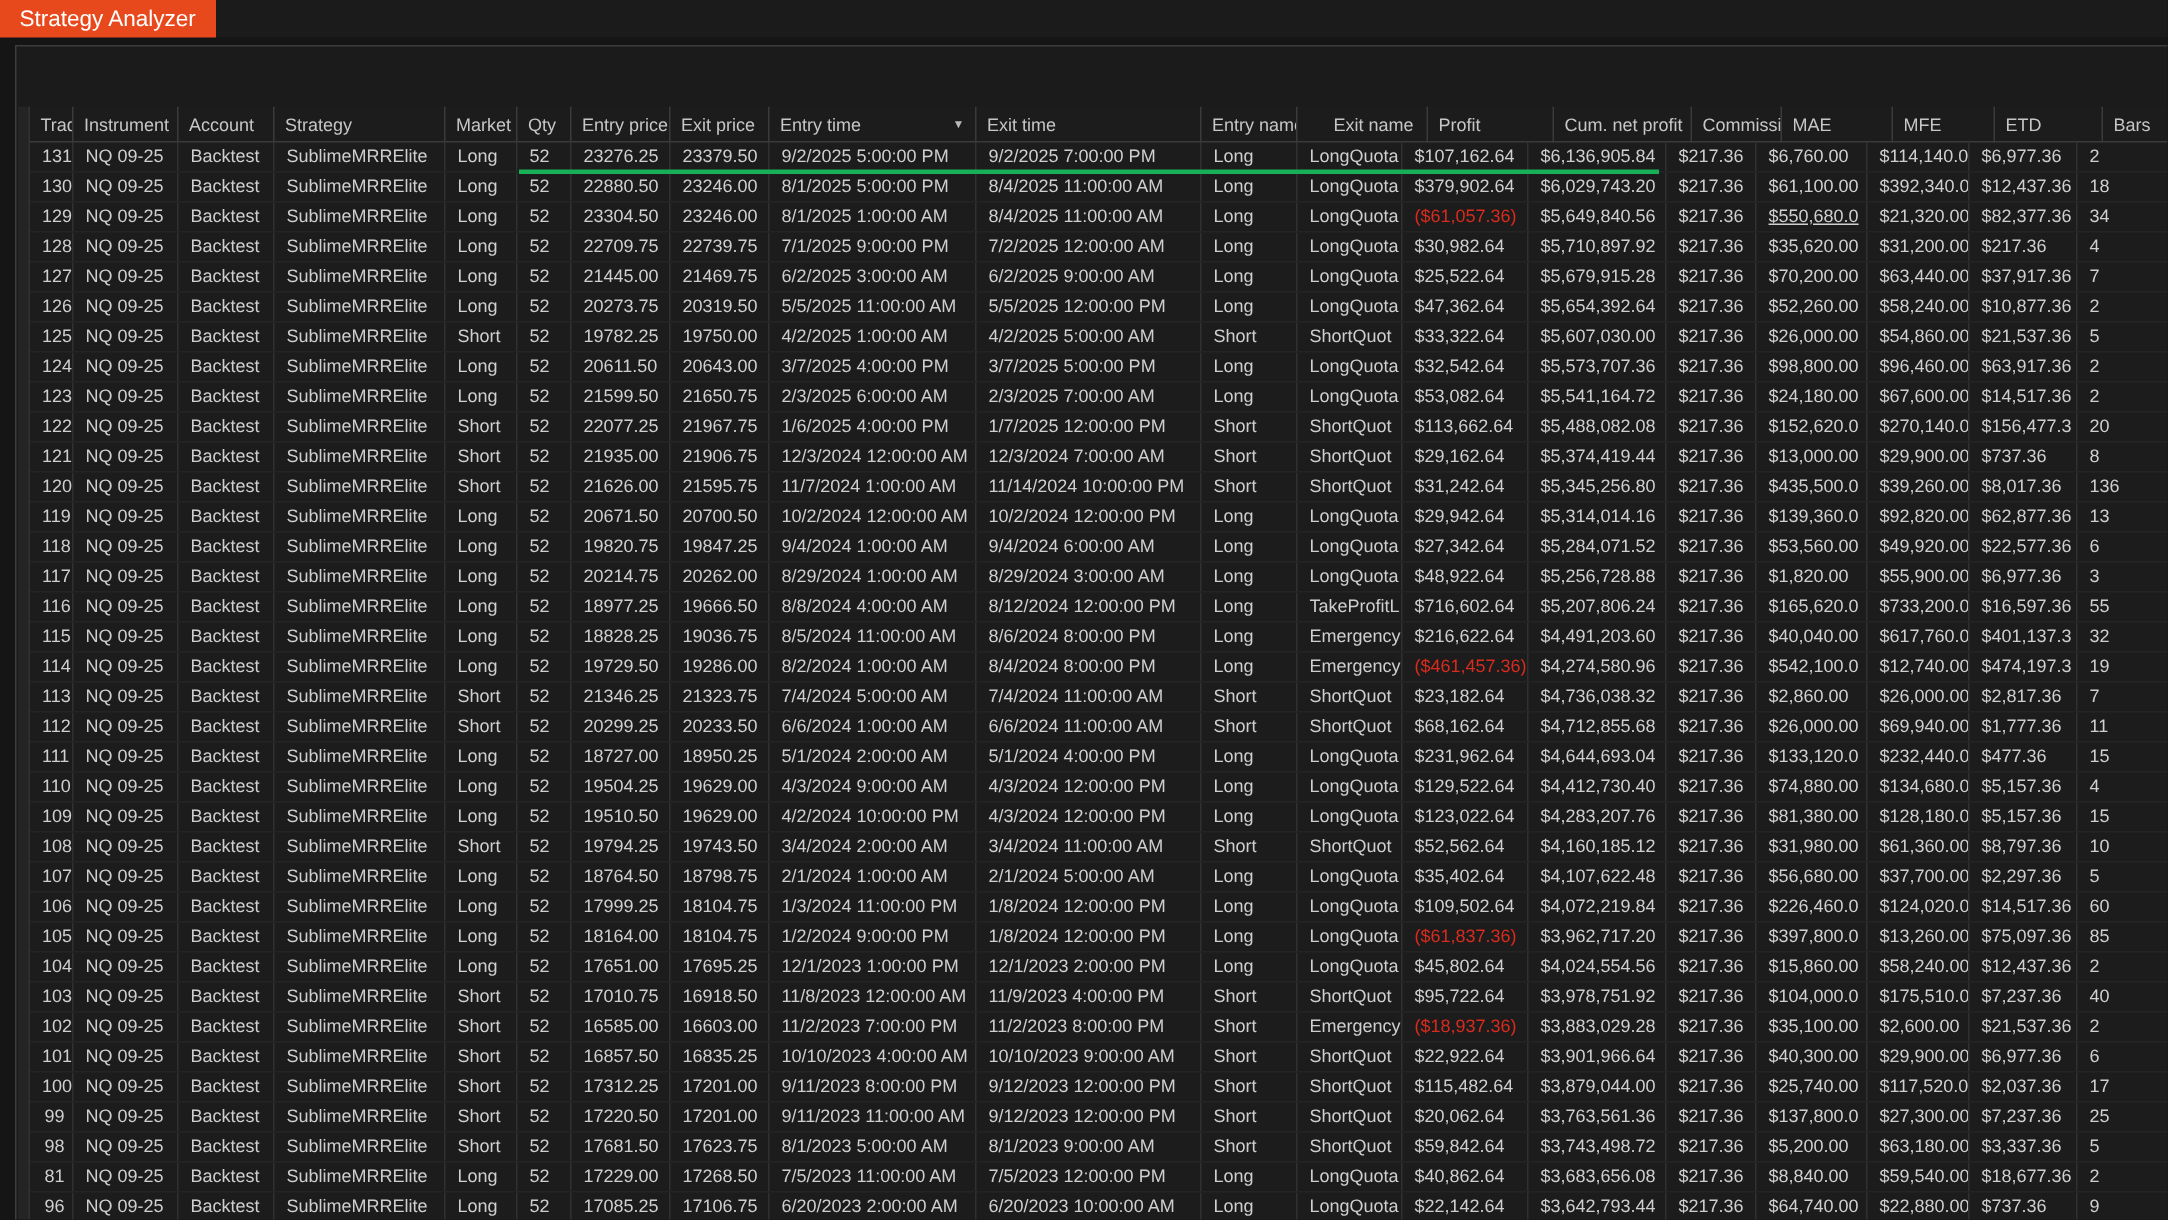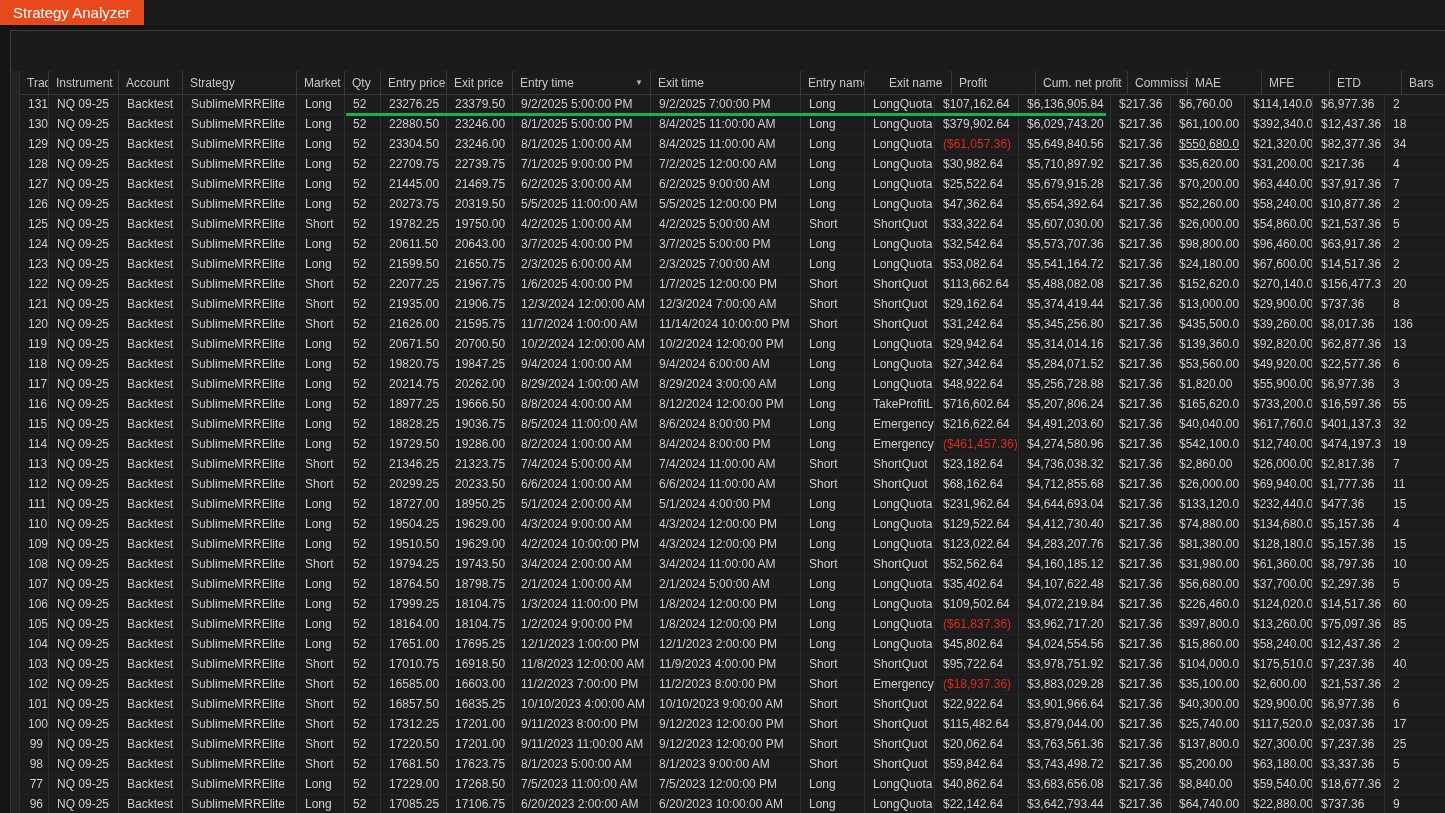--- a/index.html
+++ b/index.html
@@ -863,21 +863,21 @@
           <div class="cell" style="width: 70px;">ShortQuot</div>
           <div class="cell" style="width: 84px;">$59,842.64</div>
           <div class="cell" style="width: 92px;">$3,743,498.72</div>
           <div class="cell" style="width: 60px;">$217.36</div>
           <div class="cell" style="width: 74px;">$5,200.00</div>
           <div class="cell" style="width: 68px;">$63,180.00</div>
           <div class="cell" style="width: 72px;">$3,337.36</div>
           <div class="cell" style="width: 61px;">5</div>
         </div>
         <div class="grid-row">
-          <div class="cell" style="width: 29px; text-align: right; padding-right: 5px;">77</div>
+          <div class="cell" style="width: 29px; text-align: right; padding-right: 5px;">81</div>
           <div class="cell" style="width: 70px;">NQ 09-25</div>
           <div class="cell" style="width: 64px;">Backtest</div>
           <div class="cell" style="width: 114px;">SublimeMRRElite</div>
           <div class="cell" style="width: 48px;">Long</div>
           <div class="cell" style="width: 36px;">52</div>
           <div class="cell" style="width: 66px;">17229.00</div>
           <div class="cell" style="width: 66px;">17268.50</div>
           <div class="cell" style="width: 138px;">7/5/2023 11:00:00 AM</div>
           <div class="cell" style="width: 150px;">7/5/2023 12:00:00 PM</div>
           <div class="cell" style="width: 64px;">Long</div>

